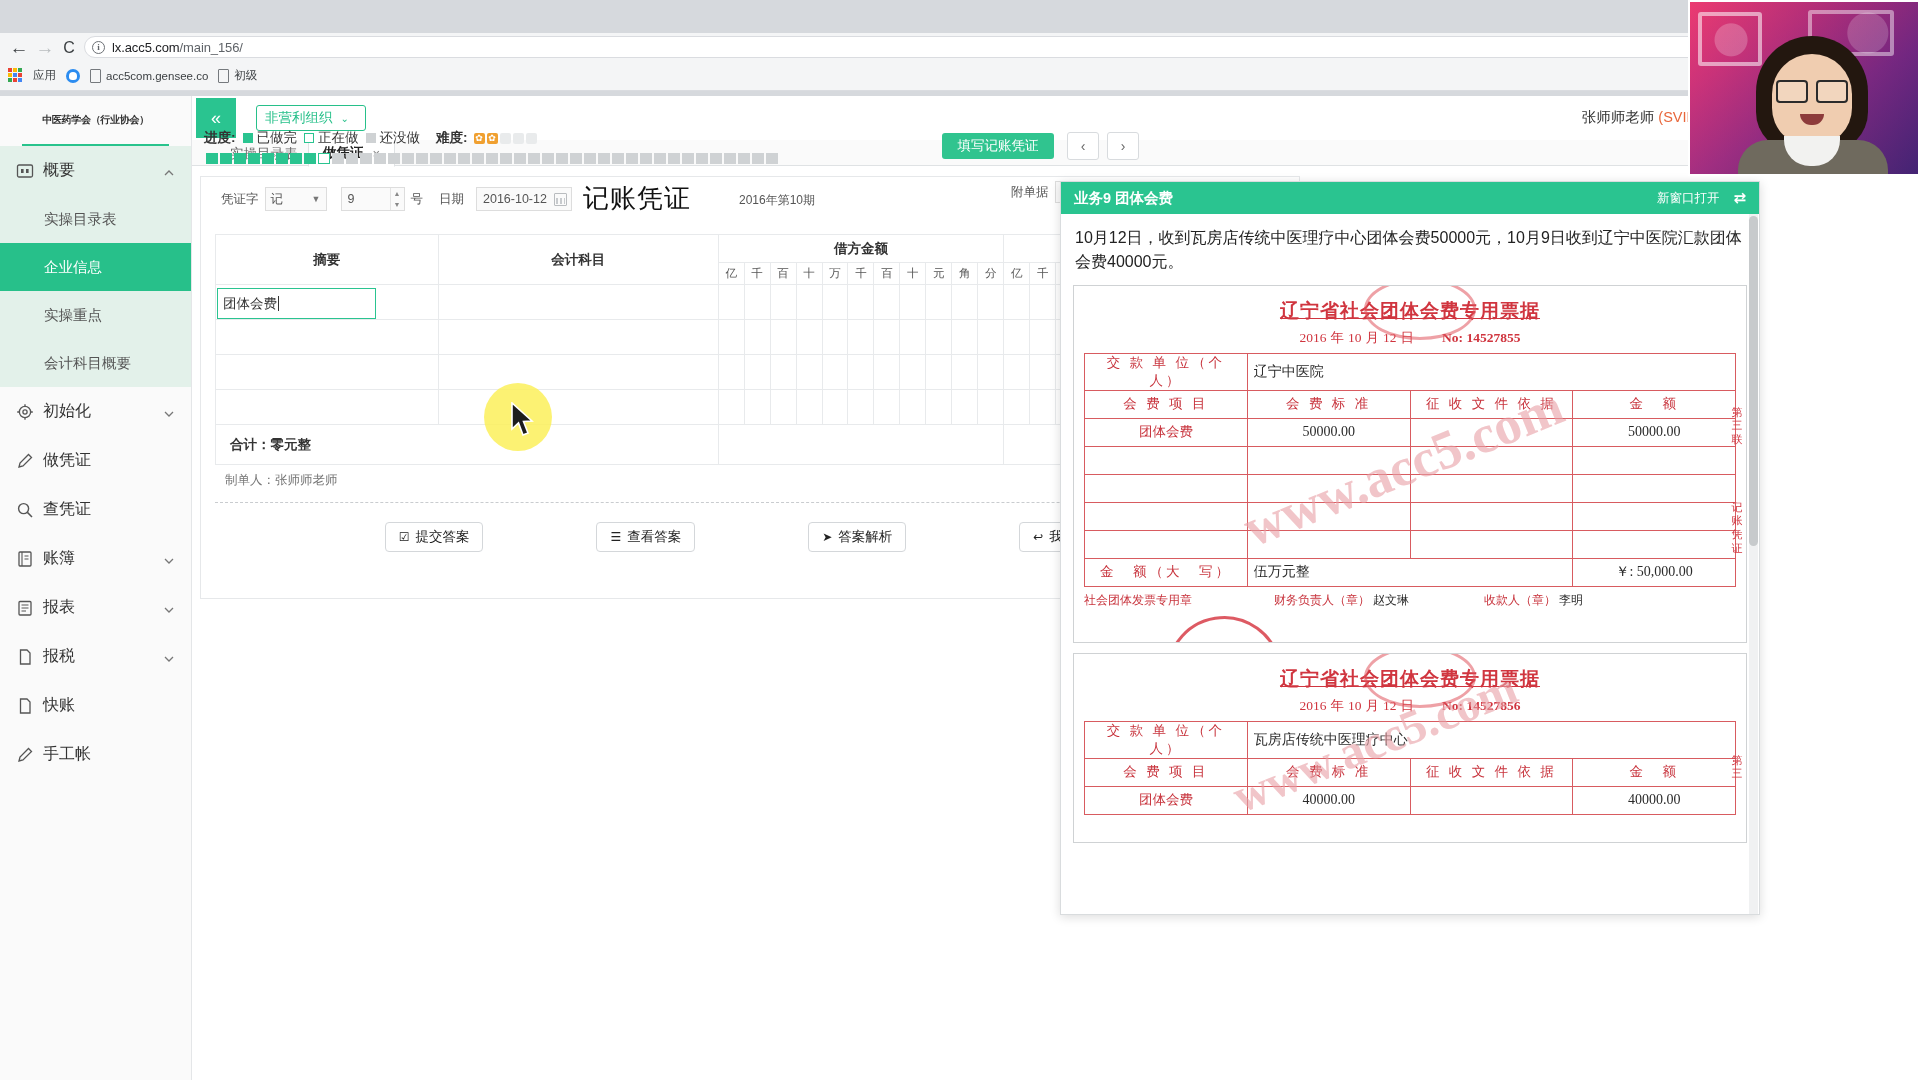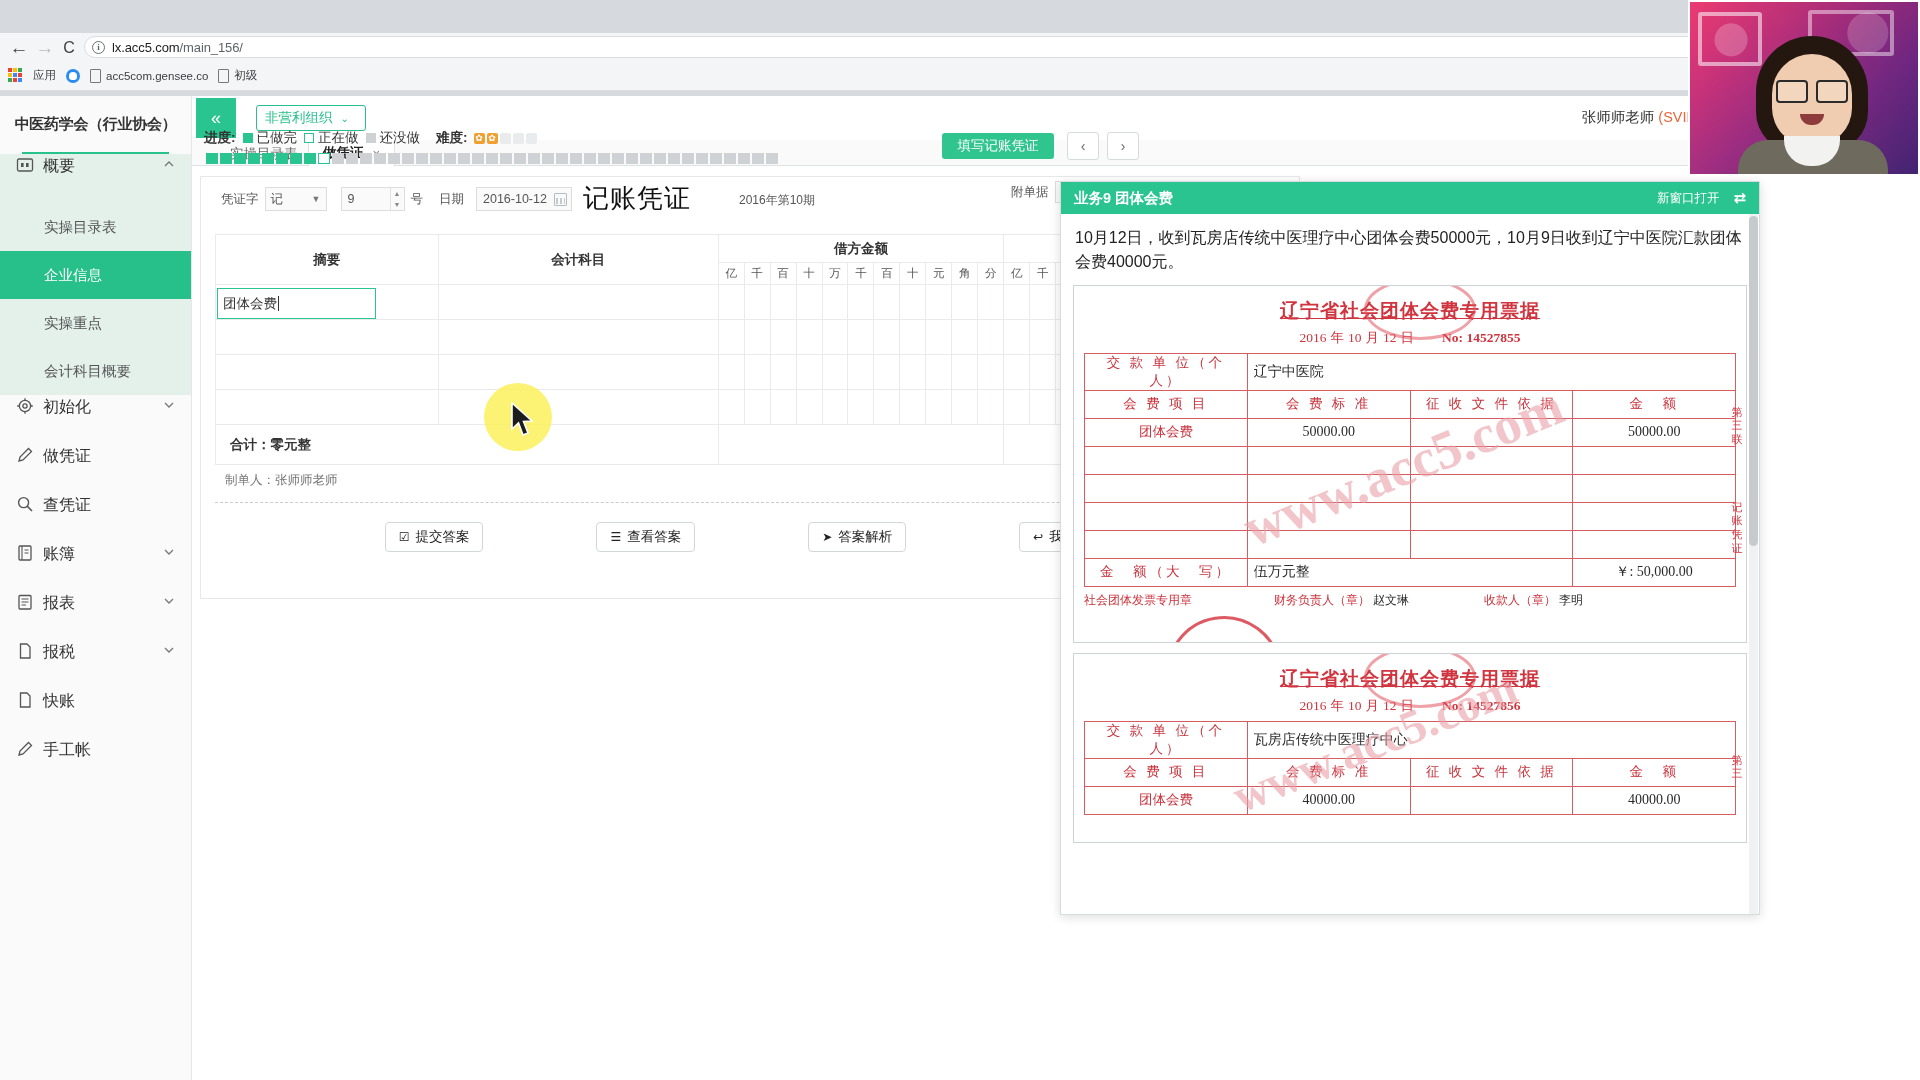--- a/index.html
+++ b/index.html
@@ -99,25 +99,25 @@
     background:#6f6a5e; border-radius:30px 30px 0 0;}
   #webcam .collar{position:absolute; left:46px; top:100px; width:56px; height:30px;
     background:#f2f2f0; border-radius:0 0 26px 26px;}
 
   
   #app { position:absolute; left:0; top:96px; width:1920px; height:984px; background:#fff; }
 
   
   #sidebar { position:absolute; left:0; top:0; width:192px; height:984px;
     background:#fafafa; border-right:1px solid #e4e6e8; }
-  #org-name { height:56px; display:flex; align-items:center; justify-content:center;
-    font-size:15px; color:#333; font-weight:bold; letter-spacing:-0.3px;}
+  #org-name { height:48px; display:flex; align-items:center; justify-content:center;
+    font-size:10px; color:#333; font-weight:bold; letter-spacing:-0.3px;}
   #org-underline { margin:0 22px; height:2px; background:#28c38c; }
   .nav-group.open { background:#e3f1ea; }
-  .nav-top { height:49px; display:flex; padding:2px 16px; cursor:pointer; }
+  .nav-top { height:49px; display:flex; align-items:center; padding:2px 16px; cursor:pointer; }
   .nav-top .nico { width:18px; height:18px; margin-right:9px; flex:none; color:#555; }
   .nav-top .ntxt { font-size:16px; color:#333; flex:1; }
   .nav-top .chev { width:12px; height:12px; flex:none; }
   .nav-sub { height:48px; display:flex; align-items:center; padding-left:44px;
     font-size:14.5px; color:#555; cursor:pointer; }
   .nav-sub.active { background:#27c08a; color:#fff; }
 
   
   #main { position:absolute; left:192px; top:0; right:0; height:984px; background:#fff; }
   #topbar { height:44px; background:#fff; position:relative; }

